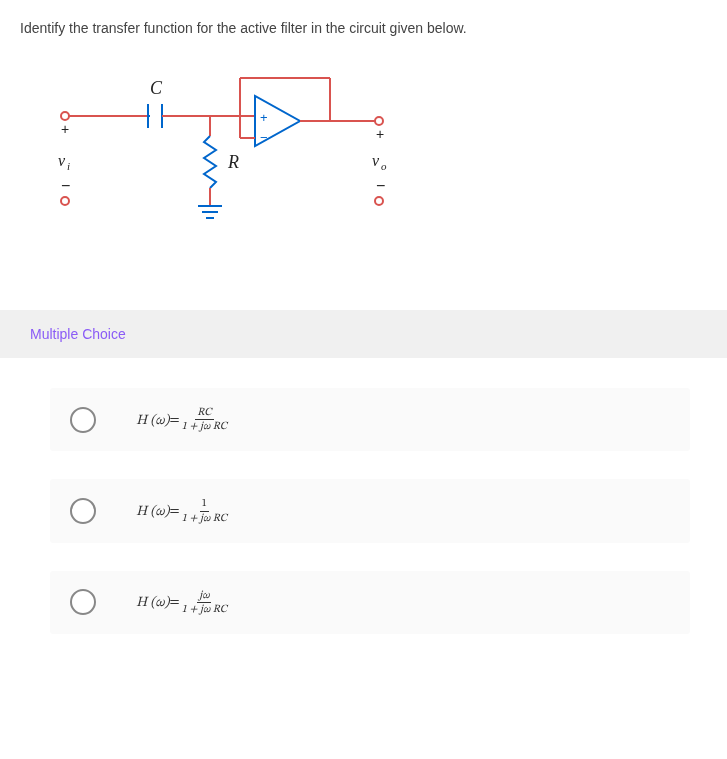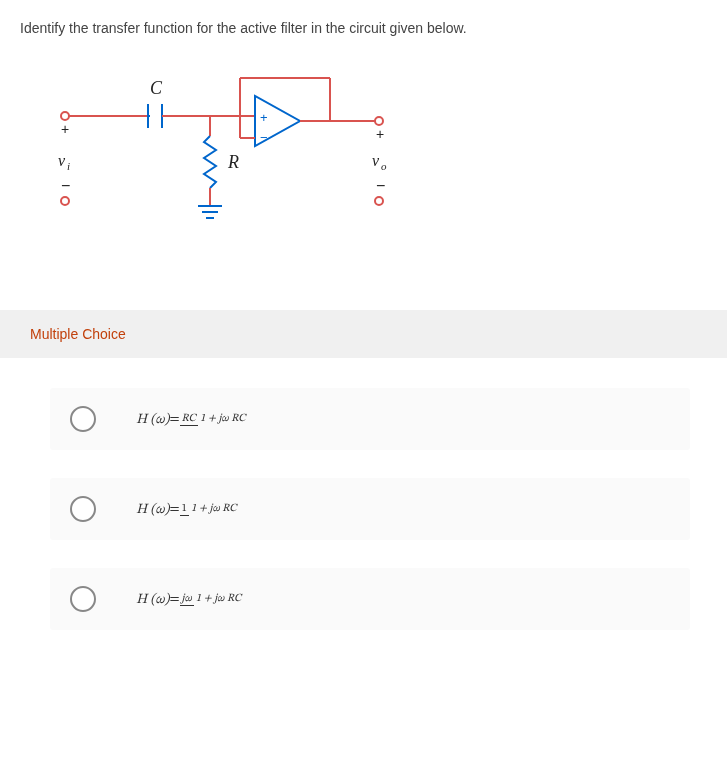--- a/index.html
+++ b/index.html
@@ -16,21 +16,21 @@
     color: #444;
     margin-bottom: 30px;
   }
   .circuit-area {
     padding: 0 0 60px 30px;
   }
   .mc-header {
     background: #f0f0f0;
     padding: 16px 30px;
     font-size: 14px;
-    color: #c2410c;
+    color: #8b5cf6;
     margin: 0 -20px 30px -20px;
   }
   .option {
     display: flex;
     align-items: center;
     background: #fafafa;
     margin: 0 0 28px 30px;
     padding: 18px 20px;
     border-radius: 3px;
     max-width: 640px;
@@ -47,21 +47,21 @@
   }
   .formula {
     font-family: "Cambria Math", "STIX Two Math", "Times New Roman", serif;
     font-size: 14px;
     display: flex;
     align-items: center;
   }
   .var { font-style: italic; }
   .frac {
     display: inline-flex;
-    flex-direction: row;
+    flex-direction: column;
     align-items: center;
     font-size: 11px;
     line-height: 1.2;
   }
   .frac .num, .frac .den { padding: 0 2px; }
   .frac .num { border-bottom: 1px solid #333; }
 </style>
 </head>
 <body>
 

